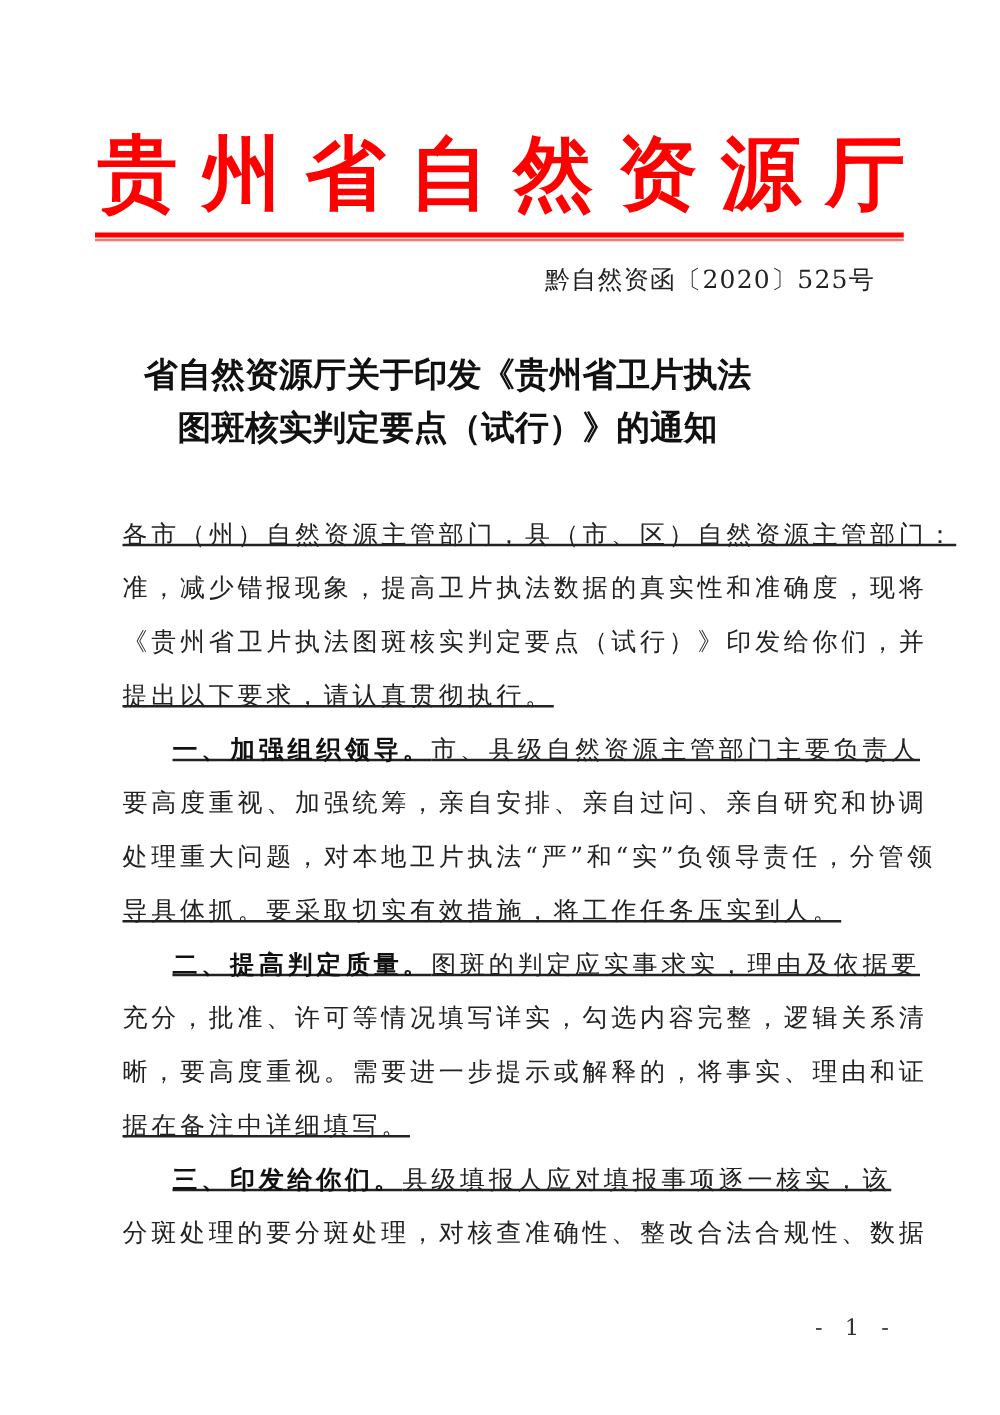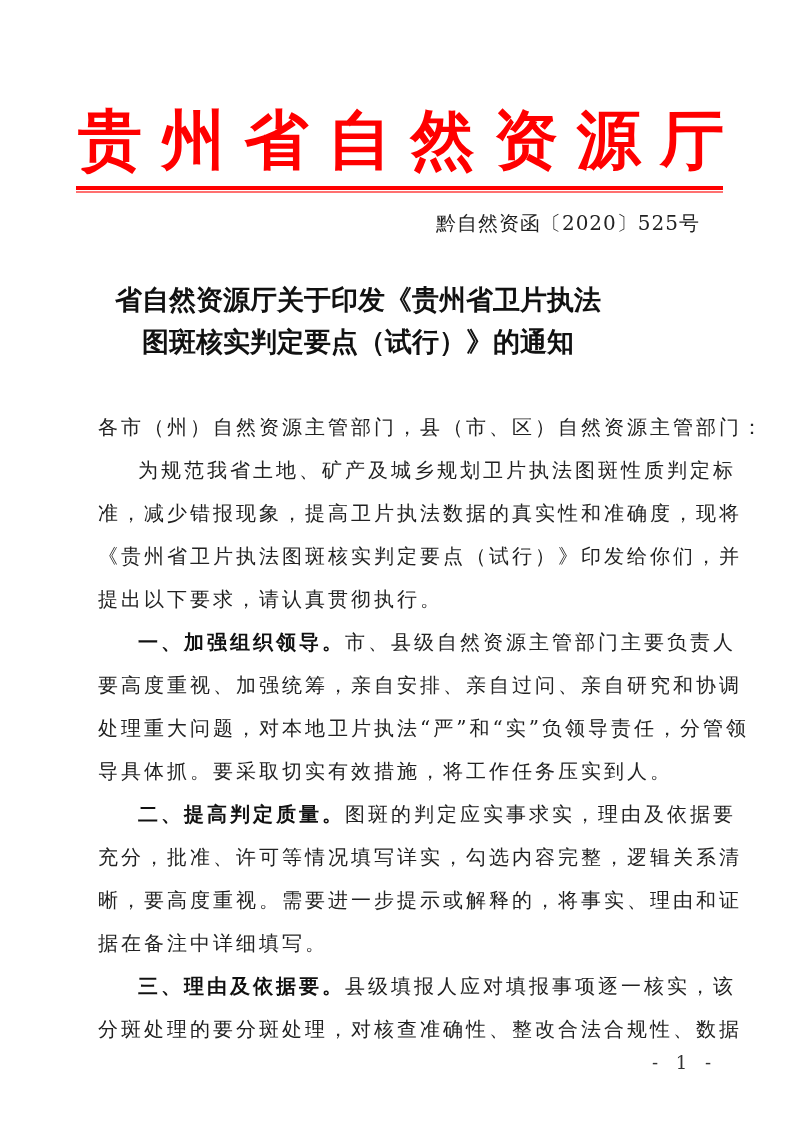--- a/index.html
+++ b/index.html
@@ -13,21 +13,21 @@
   .rule.thick { top: 186px; height: 4px; }
   .rule.thin { top: 191px; height: 2px; background: #ff7070; }
   .docno { position: absolute; right: 100px; top: 210px; font-size: 20px; letter-spacing: 1px; color: #222; }
   .title { position: absolute; left: 0; width: 716px; text-align: center; font-weight: bold;
            font-size: 27px; letter-spacing: 0px; color: #111; }
   .title.l1 { top: 282px; }
   .title.l2 { top: 324px; }
   .para { position: absolute; left: 98px; width: 610px; font-size: 20px; line-height: 43px;
           color: #222; text-align: justify; text-align-last: justify; letter-spacing: 3px; }
   .line { height: 43px; white-space: nowrap; display: flex; justify-content: space-between; }
-  .line.last { justify-content: flex-start; }
+  .line.last { justify-content: flex-start; text-decoration: underline; }
   .indent { padding-left: 40px; }
   .bold { font-weight: bold; font-family: "DejaVu Sans", sans-serif; color: #111; }
   .pageno { position: absolute; left: 652px; top: 1052px; font-size: 18px; color: #333; letter-spacing: 6px; }
 </style>
 </head>
 <body>
 
 <div class="masthead">
   <span>贵</span>
   <span>州</span>
@@ -41,21 +41,20 @@
 <div class="rule thick"></div>
 <div class="rule thin"></div>
 
 <div class="docno">黔自然资函〔2020〕525号</div>
 
 <div class="title l1">省自然资源厅关于印发《贵州省卫片执法</div>
 <div class="title l2">图斑核实判定要点（试行）》的通知</div>
 
 <div class="para" style="top:406px;">
   <div class="line last">各市（州）自然资源主管部门，县（市、区）自然资源主管部门：</div>
-  <div class="line indent">为规范我省土地、矿产及城乡规划卫片执法图斑性质判定标</div>
   <div class="line">准，减少错报现象，提高卫片执法数据的真实性和准确度，现将</div>
   <div class="line">《贵州省卫片执法图斑核实判定要点（试行）》印发给你们，并</div>
   <div class="line last">提出以下要求，请认真贯彻执行。</div>
 
   <div class="line indent last" style="margin-top:0;">
     <span class="bold">一、加强组织领导。</span>
       <span>市、县级自然资源主管部门主要负责人</span>
   </div>
   <div class="line">要高度重视、加强统筹，亲自安排、亲自过问、亲自研究和协调</div>
   <div class="line">处理重大问题，对本地卫片执法“严”和“实”负领导责任，分管领</div>
@@ -63,19 +62,19 @@
 
   <div class="line indent last">
     <span class="bold">二、提高判定质量。</span>
       <span>图斑的判定应实事求实，理由及依据要</span>
   </div>
   <div class="line">充分，批准、许可等情况填写详实，勾选内容完整，逻辑关系清</div>
   <div class="line">晰，要高度重视。需要进一步提示或解释的，将事实、理由和证</div>
   <div class="line last">据在备注中详细填写。</div>
 
   <div class="line indent last">
-    <span class="bold">三、理由及依据要。</span>
+    <span class="bold">三、印发给你们。</span>
       <span>县级填报人应对填报事项逐一核实，该</span>
   </div>
   <div class="line">分斑处理的要分斑处理，对核查准确性、整改合法合规性、数据</div>
 </div>
 
 <div class="pageno">- 1 -</div>
 
 </body></html>

